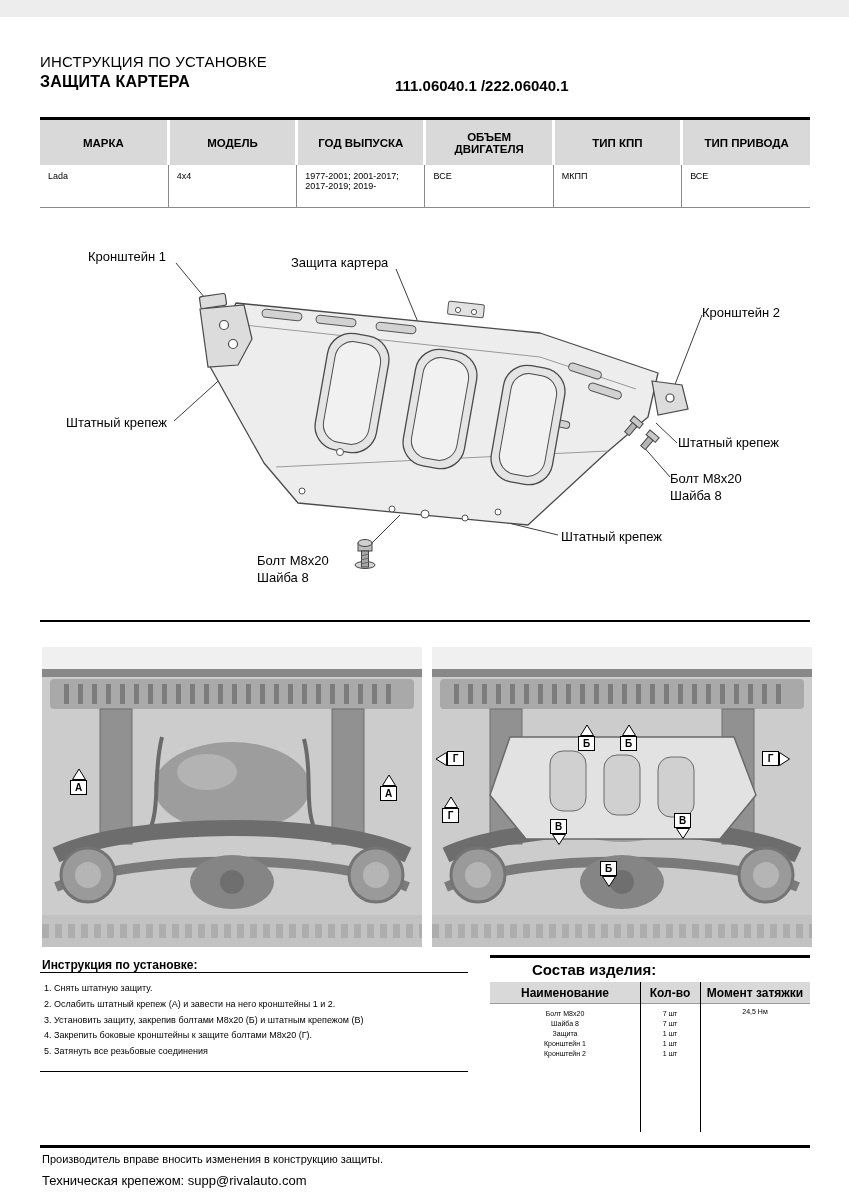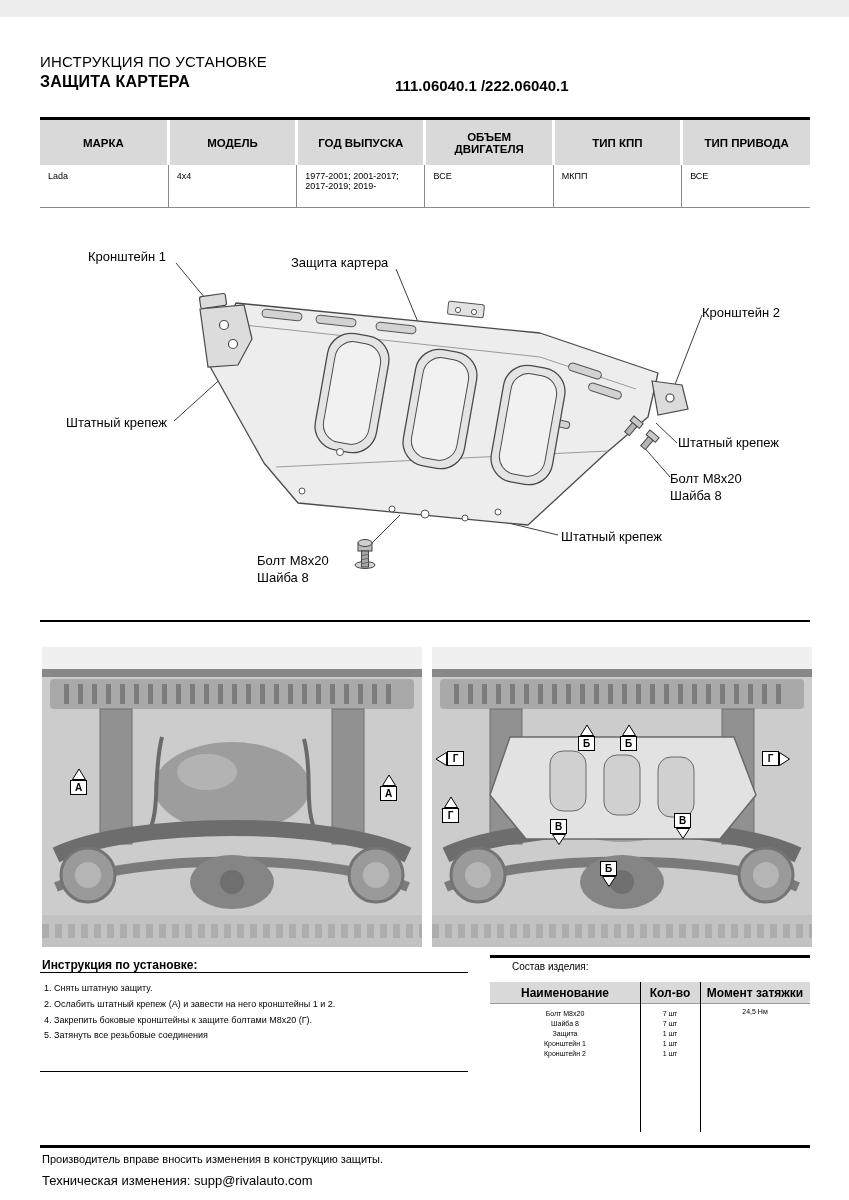--- a/index.html
+++ b/index.html
@@ -34,21 +34,21 @@
   .marker.toright{flex-direction:row-reverse}
   .mbox{width:17px;height:15px;background:#fff;border:1px solid #000;font-size:10px;font-weight:bold;display:flex;align-items:center;justify-content:center;line-height:1}
   .arr{display:block}
 
   
   .instr-title{position:absolute;left:42px;top:941px;font-size:12px;font-weight:bold}
   .instr-box{position:absolute;left:40px;top:955px;width:428px;height:100px;border-top:1px solid #000;border-bottom:1px solid #000;padding:8px 4px 0 4px}
   .step{font-size:9px;line-height:1.75}
 
   
-  .comp-title{position:absolute;left:490px;top:944px;width:320px;font-size:10px;font-weight:normal;padding-left:22px}
+  .comp-title{position:absolute;left:510px;top:944px;width:320px;font-size:15px;font-weight:bold;padding-left:22px}
   .comp-table{position:absolute;left:490px;top:965px;width:320px;height:150px}
   .comp-head{display:flex;height:22px;background:#d9d9d9;border-bottom:1px solid #9a9a9a}
   .comp-head div{display:flex;align-items:center;justify-content:center;font-size:12px;font-weight:600}
   .cc1{width:150px}.cc2{width:60px}.cc3{width:110px}
   .crow{display:flex;height:10px}
   .crow div{display:flex;align-items:center;justify-content:center;font-size:7px}
   .vline{position:absolute;top:0;width:1px;height:150px;background:#000}
   .torque{position:absolute;left:210px;top:26px;width:110px;text-align:center;font-size:7px}
   .comp-body{padding-top:4px}
 
@@ -311,20 +311,21 @@
           <polygon points="0.5,0.5 13.5,0.5 7,10.5" fill="#fff" stroke="#000"></polygon>
         </svg>
       <div class="mbox">Б</div>
     </div>
   </div>
 
   <div class="instr-title">Инструкция по установке:</div>
   <div class="instr-box">
     <div class="step">1. Снять штатную защиту.</div>
     <div class="step">2. Ослабить штатный крепеж (А) и завести на него кронштейны 1 и 2.</div>
+    <div class="step">3. Установить защиту, закрепив болтами М8х20 (Б) и штатным крепежом (В)</div>
     <div class="step">4. Закрепить боковые кронштейны к защите болтами М8х20 (Г).</div>
     <div class="step">5. Затянуть все резьбовые соединения</div>
   </div>
 
   <div class="rule" style="left:490px;top:938px;width:320px;height:3px"></div>
   <div class="comp-title">Состав изделия:</div>
   <div class="comp-table">
     <div class="comp-head">
       <div class="cc1">Наименование</div>
       <div class="cc2">Кол-во</div>
@@ -353,17 +354,17 @@
       </div>
     </div>
     <div class="torque">24,5 Нм</div>
     <div class="vline" style="left:150px"></div>
     <div class="vline" style="left:210px"></div>
   </div>
 
   <div class="rule" style="left:40px;top:1128px;width:770px;height:3px"></div>
   <div class="f1">Производитель вправе вносить изменения в конструкцию защиты.</div>
   <div class="f2">
-    <span>Техническая изменения:</span>
+    <span>Техническая крепежом:</span>
     <span class="mail">supp@rivalauto.com</span>
   </div>
 
 </div>
 
 </body></html>

